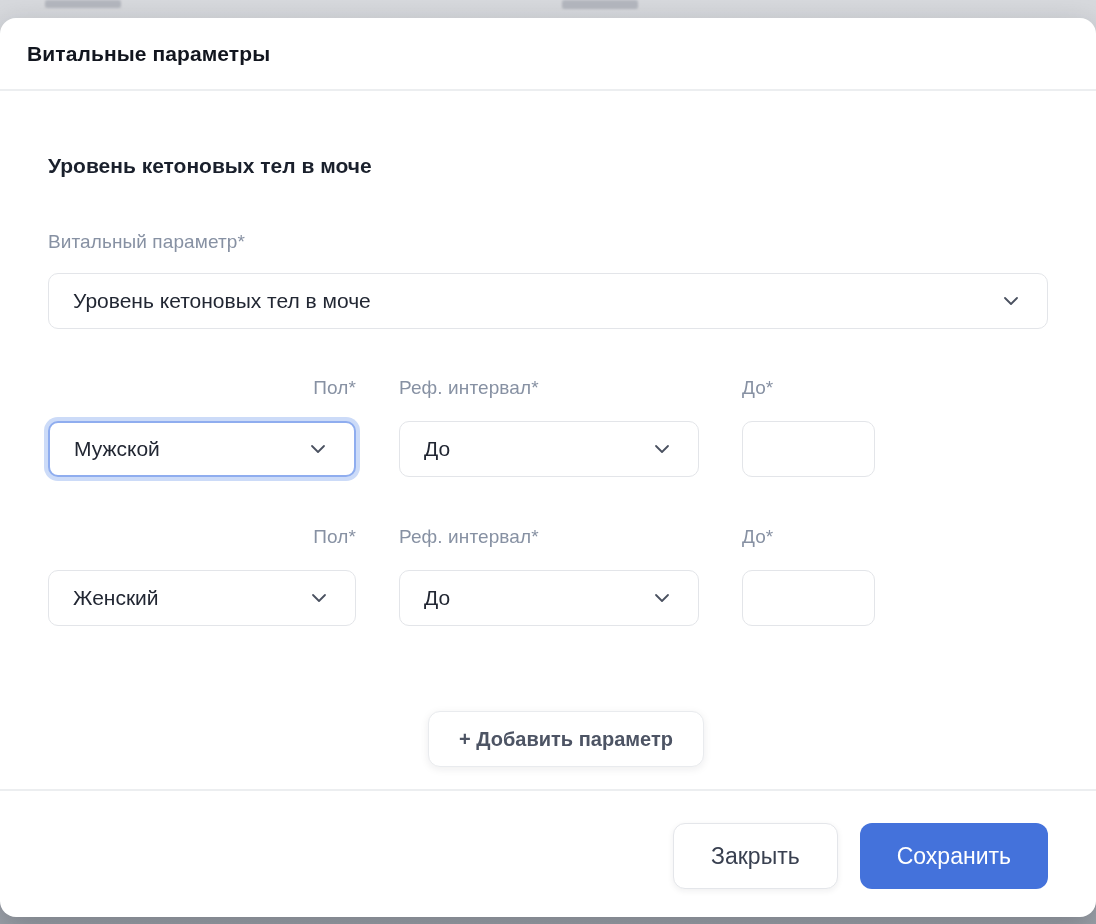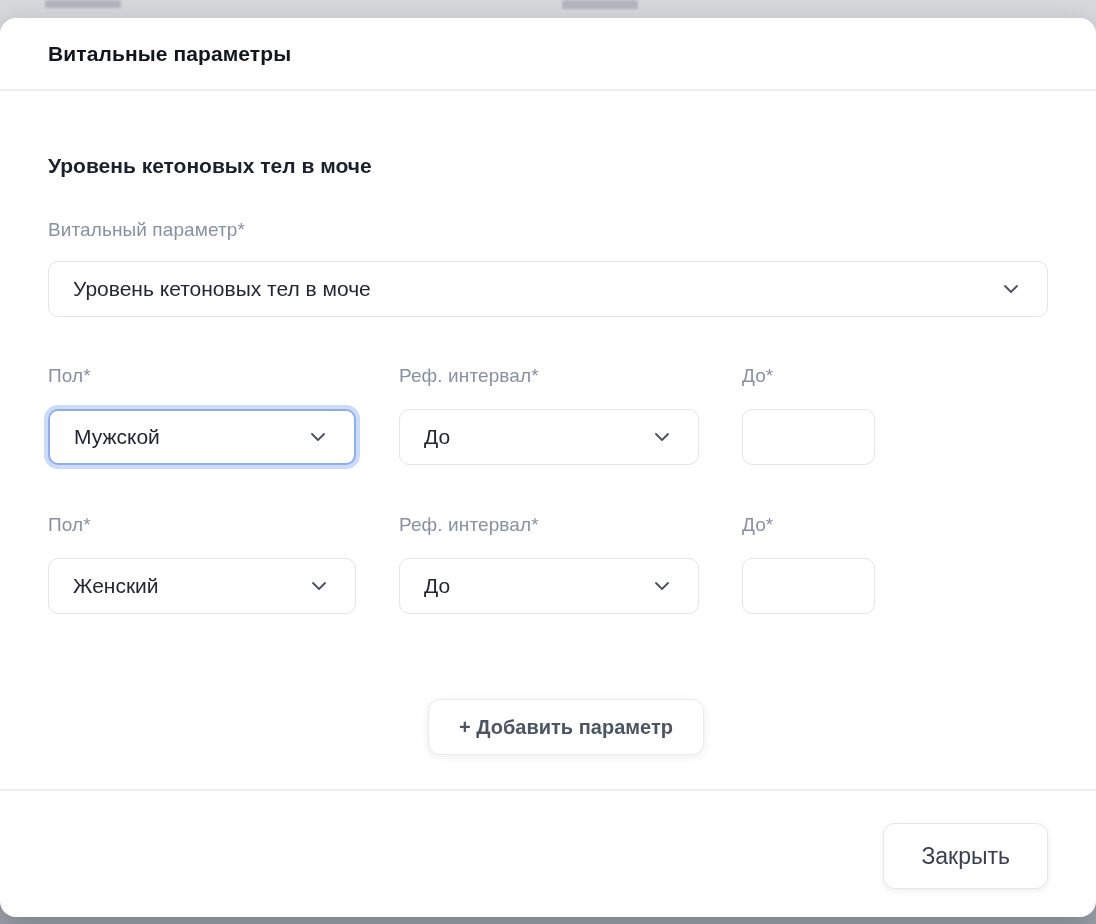--- a/index.html
+++ b/index.html
@@ -30,21 +30,21 @@
     border-radius: 16px;
     box-shadow: 0 10px 30px rgba(20,24,32,0.25);
     display: flex;
     flex-direction: column;
   }
   .modal-header {
     height: 73px;
     flex: 0 0 auto;
     display: flex;
     align-items: center;
-    padding: 0 48px;
+    padding: 0 27px;
     border-bottom: 2px solid #eceef0;
   }
   .modal-title {
     font-size: 21px;
     font-weight: 700;
     color: #12161f;
     letter-spacing: 0.1px;
   }
   .modal-body {
     flex: 1 1 auto;
@@ -54,21 +54,21 @@
     margin-top: 47px;
     font-size: 21px;
     font-weight: 700;
     color: #1a202c;
   }
   .field-label {
     font-size: 19px;
     color: #8791a3;
     letter-spacing: 0.1px;
   }
-  .label-vital { margin-top: 41px; }
+  .label-vital { margin-top: 53px; }
 
   .select, .text-input {
     position: relative;
     height: 56px;
     background: #fff;
     border: 1px solid #e3e5e9;
     border-radius: 10px;
     display: flex;
     align-items: center;
     padding: 0 24px;
@@ -88,21 +88,21 @@
   .select.focused {
     border: 2px solid #8fadef;
     box-shadow: 0 0 0 4px #ccdbf8;
   }
 
   .fields-row {
     display: flex;
     margin-top: 48px;
   }
   .col { display: flex; flex-direction: column; }
-  .col-sex      { width: 308px; margin-right: 43px; }
+  .col-sex      { width: 308px; margin-right: 43px; text-align: right; }
   .col-interval { width: 300px; margin-right: 43px; }
   .col-to       { width: 133px; justify-content: center; }
   .col .field-label { margin-bottom: 22px; }
   .col .select, .col .text-input { height: 56px; }
   .text-input { cursor: text; }
   .text-input input {
     border: none;
     outline: none;
     width: 100%;
     font-size: 21px;
@@ -247,15 +247,16 @@
     </div>
 
     <div class="add-row">
       <button class="add-button">+ Добавить параметр</button>
     </div>
 
   </div>
 
   <div class="modal-footer">
     <button class="btn btn-close">Закрыть</button>
+    <button class="btn btn-save">Сохранить</button>
   </div>
 
 </div>
 
 </body></html>

